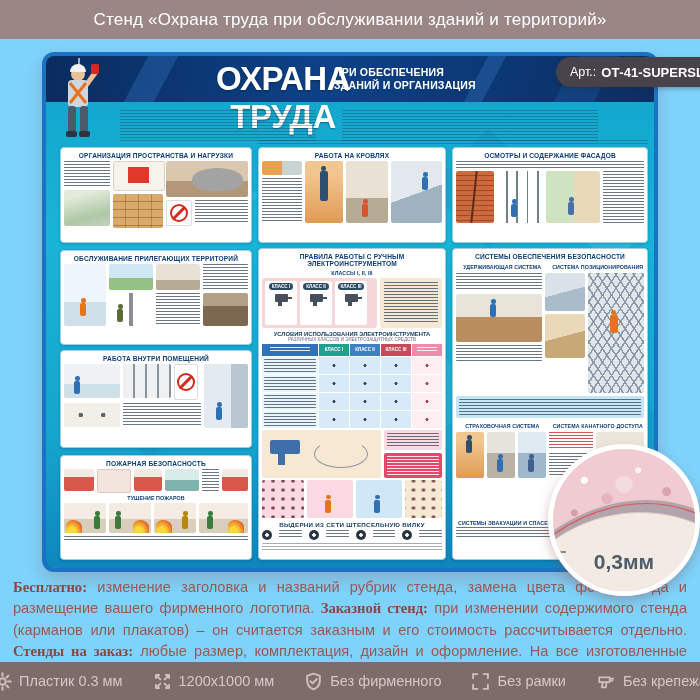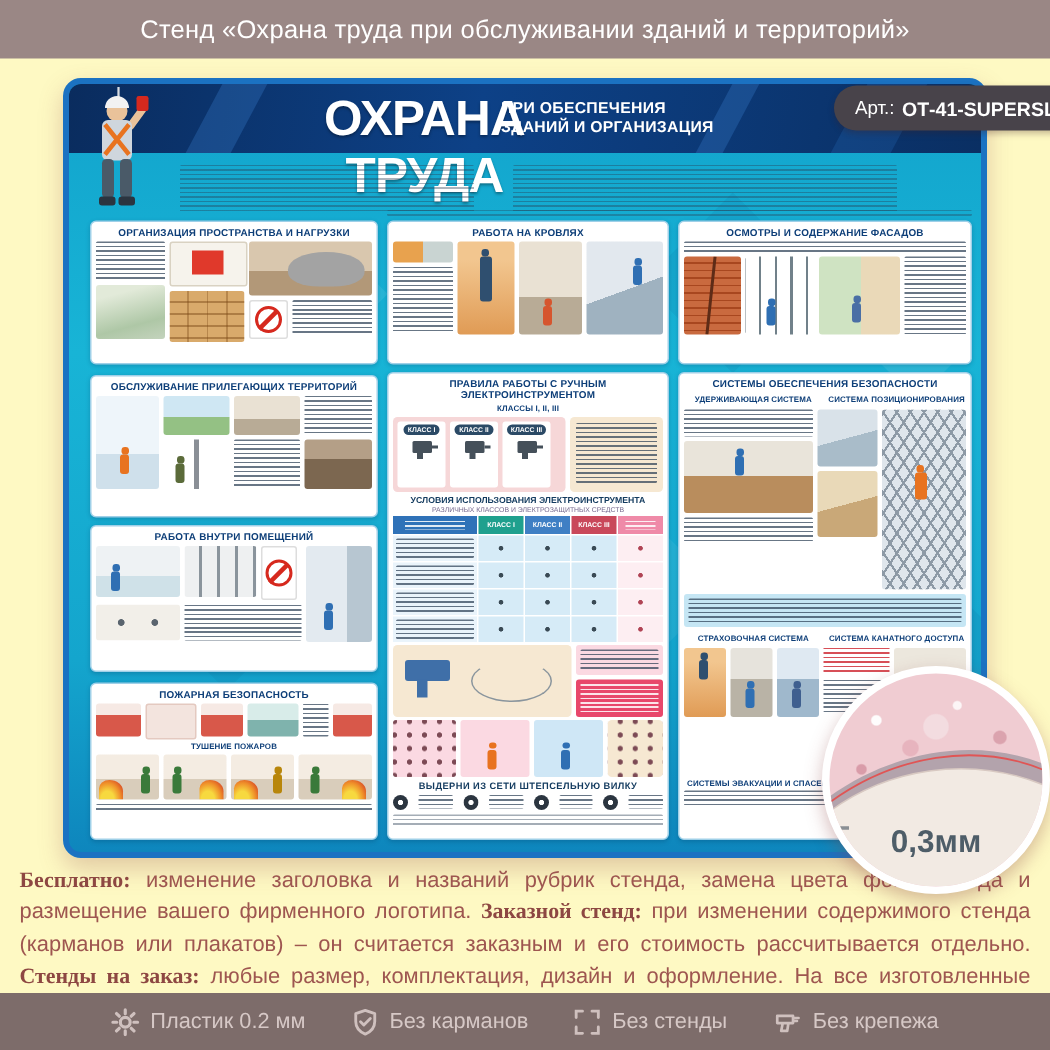--- a/index.html
+++ b/index.html
@@ -1,17 +1,17 @@
 <!DOCTYPE html>
 <html><head>
 <meta charset="utf-8">
 <style>
   html,body{margin:0;padding:0;}
   body{font-family:"Liberation Sans","DejaVu Sans",sans-serif;}
-  #app{position:relative;width:700px;height:700px;background:#fef9c3;overflow:hidden;}
+  #app{position:relative;width:700px;height:700px;background:#7dd3fc;overflow:hidden;}
 
   
   .topbar{position:absolute;left:0;top:0;width:700px;height:39px;background:#9a8785;
           color:#fff;font-size:17px;letter-spacing:.2px;line-height:39px;text-align:center;}
 
   
   .poster{position:absolute;left:42px;top:52px;width:616px;height:520px;box-sizing:border-box;
           border:4px solid #1b72c2;border-radius:12px;overflow:hidden;
           background:linear-gradient(180deg,#12a3cc 0%,#18b4d6 35%,#14a5cd 75%,#0e86bd 100%);
           box-shadow:0 7px 16px rgba(150,80,80,.28);}
@@ -512,38 +512,46 @@
   </p>
 
   <div class="footer">
     <div class="fitem">
       <svg width="19" height="19" viewBox="0 0 18 18">
         <g stroke="#cfc0be" stroke-width="2" fill="none" stroke-linecap="round">
           <circle cx="9" cy="9" r="3.1"></circle>
           <path d="M9 1.2V3.6M9 14.4v2.4M1.2 9h2.4M14.4 9h2.4M3.5 3.5l1.7 1.7M12.8 12.8l1.7 1.7M14.5 3.5l-1.7 1.7M5.2 12.8l-1.7 1.7"></path>
         </g>
       </svg>
-      <span>Пластик 0.2 мм</span>
+      <span>Пластик 0.3 мм</span>
+    </div>
+    <div class="fitem">
+      <svg width="19" height="19" viewBox="0 0 18 18">
+        <g stroke="#cfc0be" stroke-width="1.8" fill="none" stroke-linecap="round" stroke-linejoin="round">
+          <path d="M7 7L2.8 2.8M2.8 5.8v-3h3M11 7l4.2-4.2M12.2 2.8h3v3M7 11l-4.2 4.2M2.8 12.2v3h3M11 11l4.2 4.2M15.2 12.2v3h-3"></path>
+        </g>
+      </svg>
+      <span>1200х1000 мм</span>
     </div>
     <div class="fitem">
       <svg width="19" height="19" viewBox="0 0 18 18">
         <g stroke="#cfc0be" stroke-width="1.8" fill="none" stroke-linecap="round" stroke-linejoin="round">
           <path d="M9 1.5L15 3.6v4.9c0 4-2.5 6.5-6 8-3.5-1.5-6-4-6-8V3.6Z"></path>
           <path d="M6 8.7l2.1 2.1L12.2 6.6"></path>
         </g>
       </svg>
-      <span>Без карманов</span>
+      <span>Без фирменного</span>
     </div>
     <div class="fitem">
       <svg width="19" height="19" viewBox="0 0 18 18">
         <g stroke="#cfc0be" stroke-width="1.8" fill="none" stroke-linecap="round">
           <path d="M2 6V2h4M12 2h4v4M16 12v4h-4M6 16H2v-4"></path>
         </g>
       </svg>
-      <span>Без стенды</span>
+      <span>Без рамки</span>
     </div>
     <div class="fitem">
       <svg width="20" height="19" viewBox="0 0 19 18">
         <g stroke="#cfc0be" stroke-width="1.7" fill="none" stroke-linecap="round" stroke-linejoin="round">
           <path d="M3 5h10v4.5H3zM13 6.3h3.5M13 8.2h2.5M6.5 9.5L5.5 14.5h3.8l.8-5"></path>
         </g>
       </svg>
       <span>Без крепежа</span>
     </div>
   </div>

